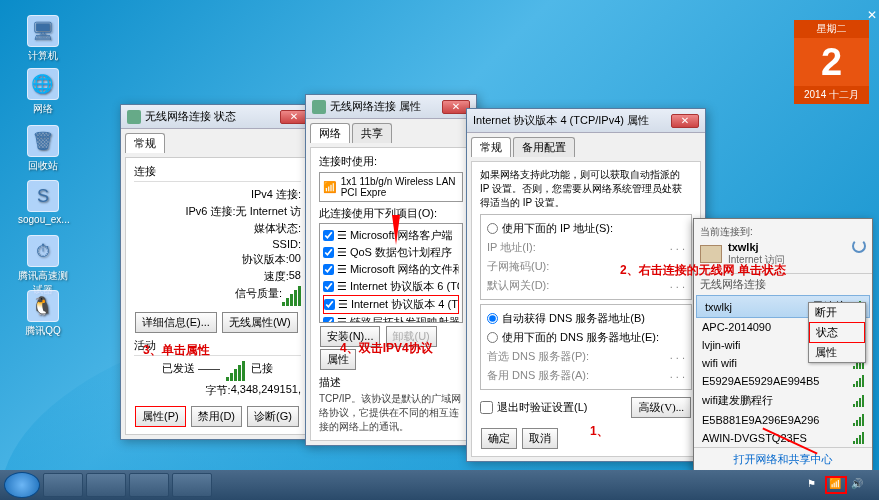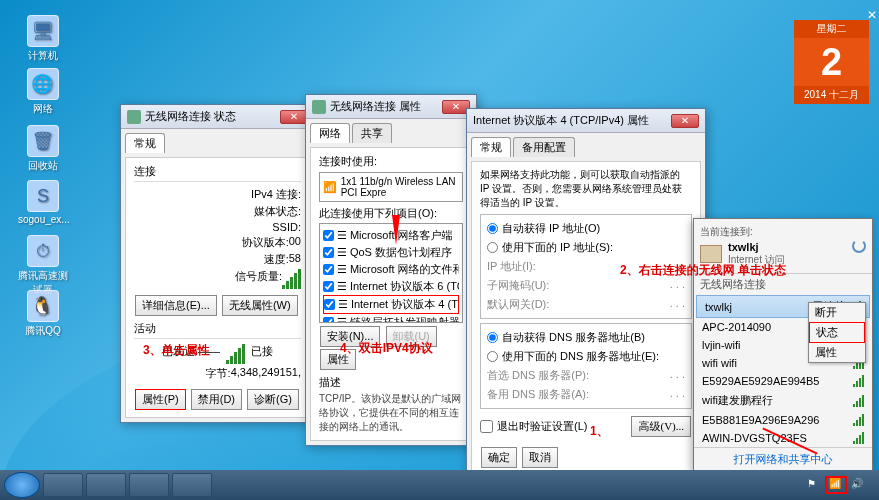--- a/index.html
+++ b/index.html
@@ -122,20 +122,24 @@
       <div class="tab">常规</div>
     </div>
   <div class="body">
     <div>连接</div>
     <div style="border-top:1px solid #ddd; margin:2px 0 4px;"></div>
     <div class="row">
         <span>IPv4 连接:</span>
         <span></span>
       </div>
     <div class="row">
+        <span>IPv6 连接:</span>
+        <span>无 Internet 访</span>
+      </div>
+    <div class="row">
         <span>媒体状态:</span>
         <span></span>
       </div>
     <div class="row">
         <span>SSID:</span>
         <span></span>
       </div>
     <div class="row">
         <span>协议版本:</span>
         <span>00</span>
@@ -228,24 +232,20 @@
       <div class="close">✕</div>
     </div>
   <div class="tabrow">
     <div class="tab">常规</div>
     <div class="tab inactive">备用配置</div>
   </div>
   <div class="body">
     <div style="font-size:10px;">如果网络支持此功能，则可以获取自动指派的 IP 设置。否则，您需要从网络系统管理员处获得适当的 IP 设置。</div>
     <fieldset>
       <div class="radio-row">
-          <input type="radio" checked="" style="">
-          <span>自动获得 IP 地址(O)</span>
-        </div>
-      <div class="radio-row">
           <input type="radio" style="">
           <span>使用下面的 IP 地址(S):</span>
         </div>
       <div class="row">
           <span>IP 地址(I):</span>
           <span>. . .</span>
         </div>
       <div class="row">
           <span>子网掩码(U):</span>
           <span>. . .</span>

